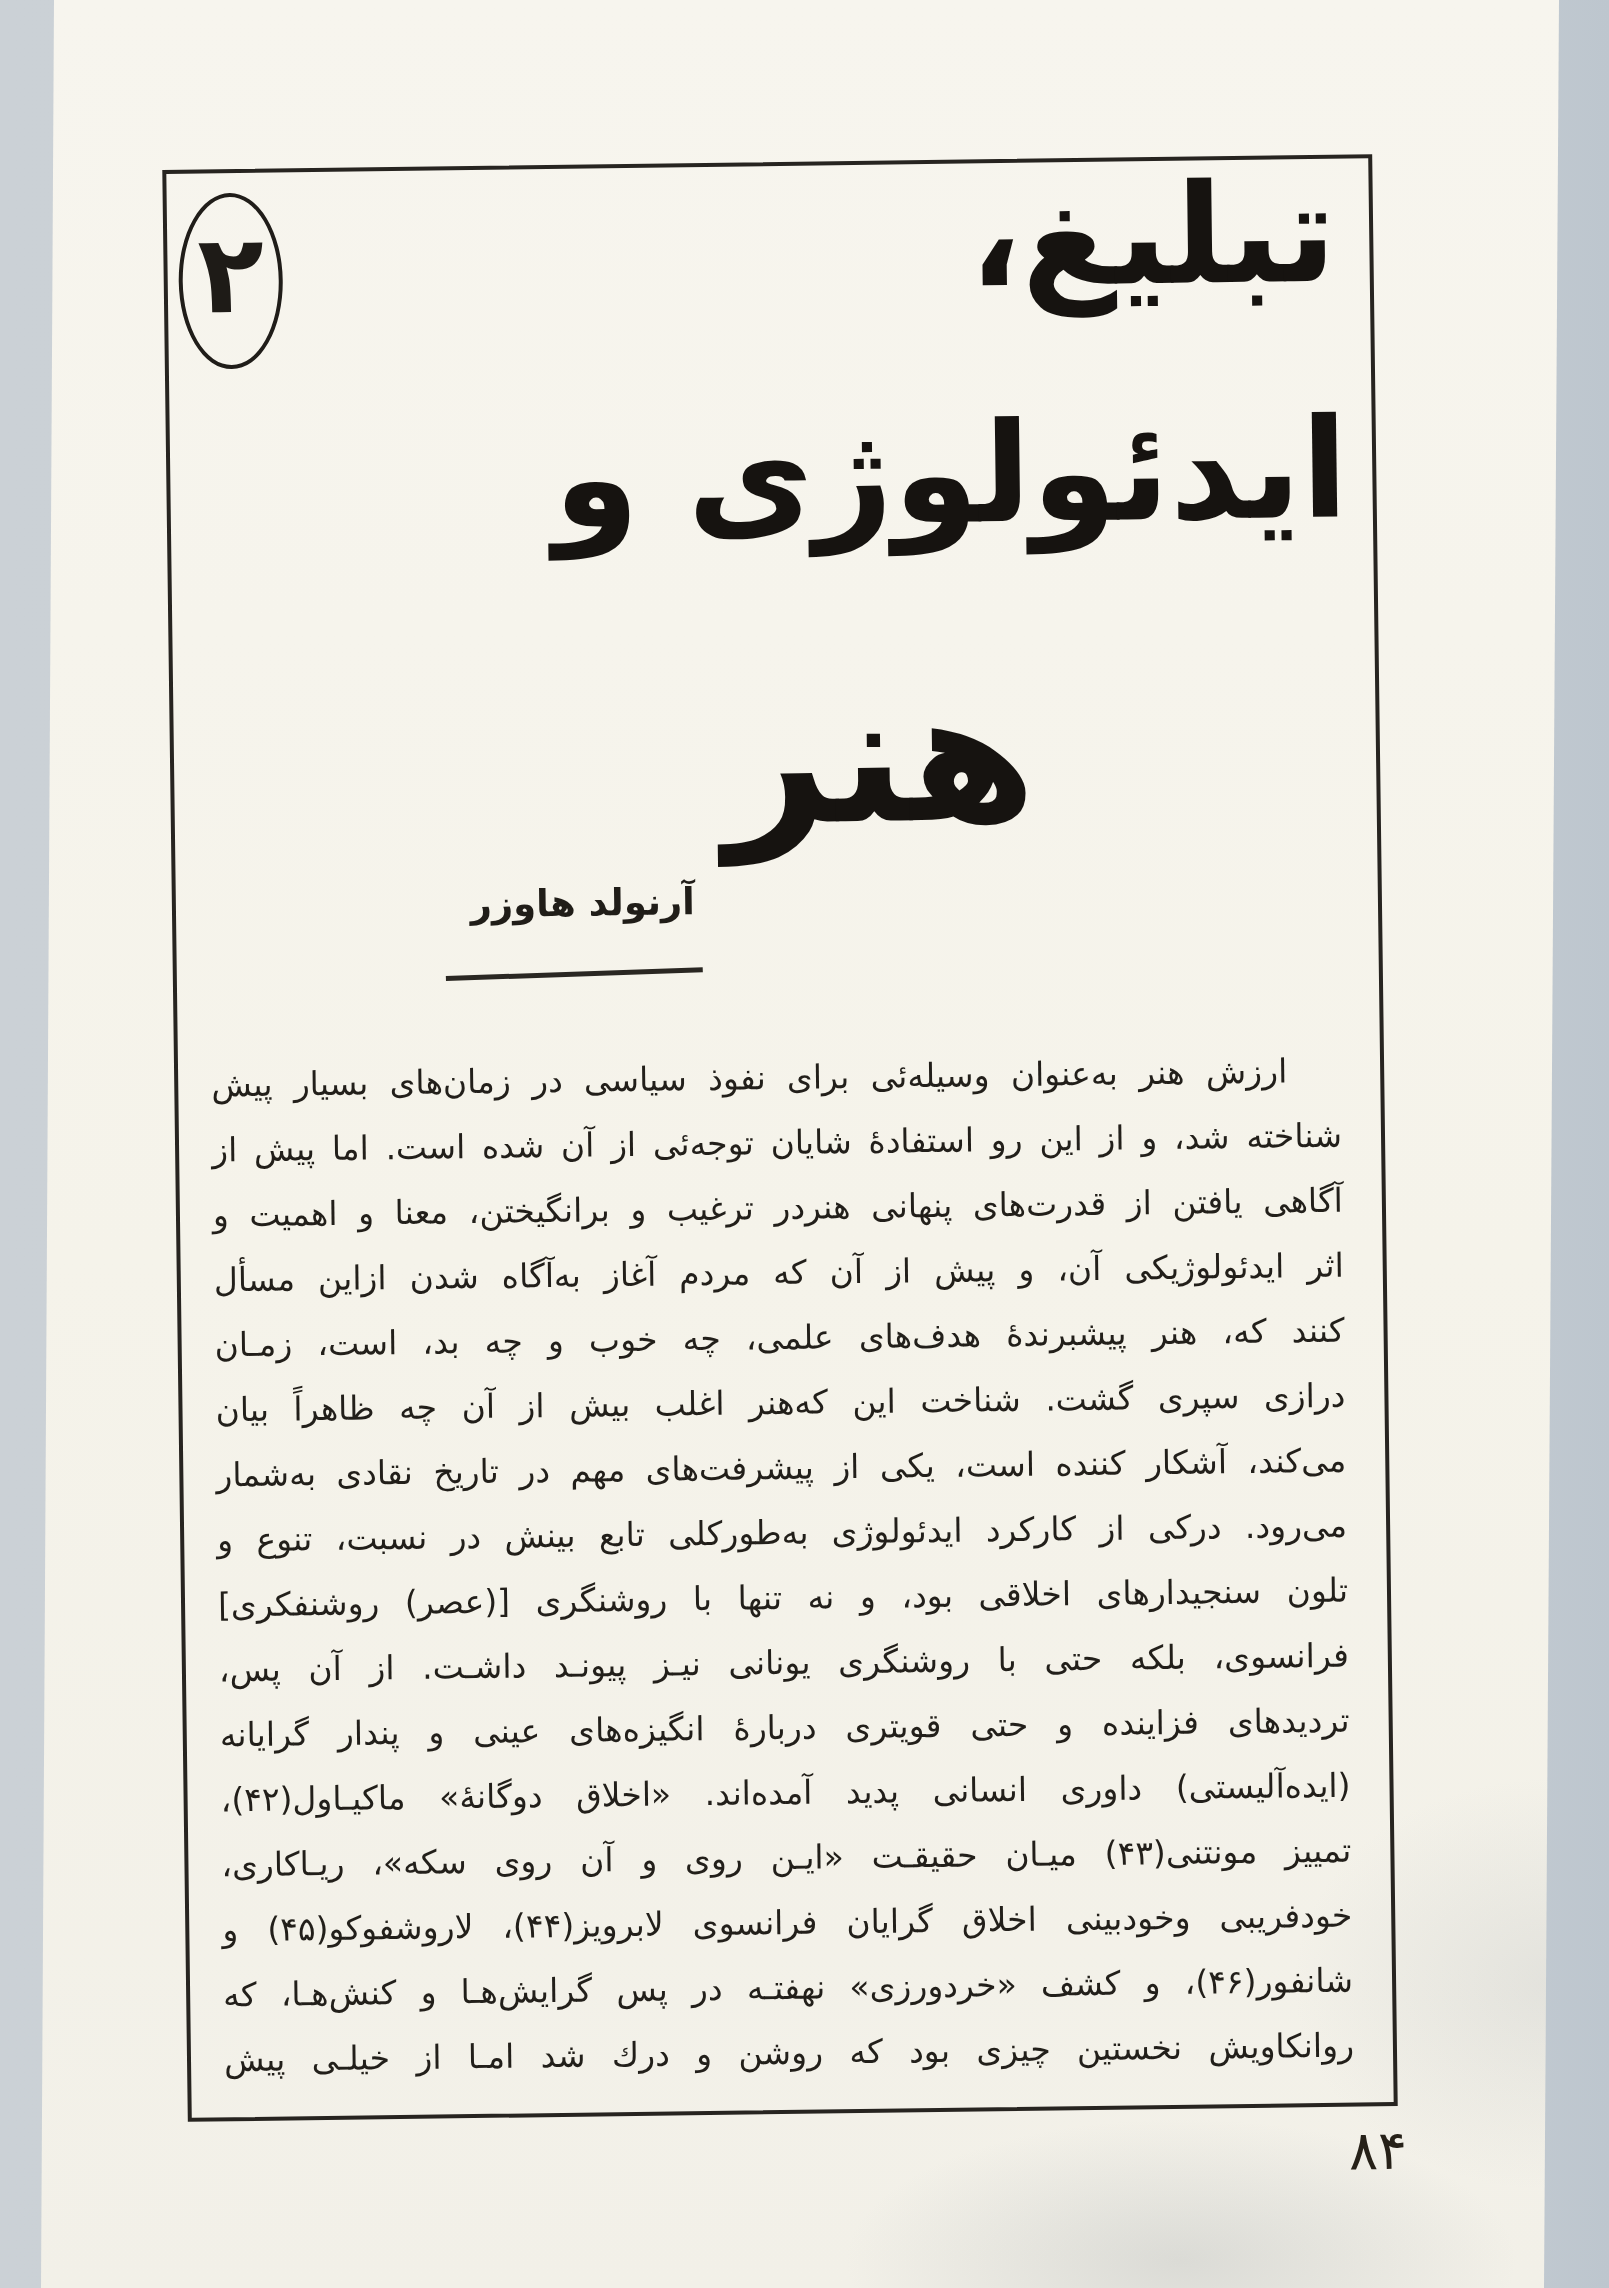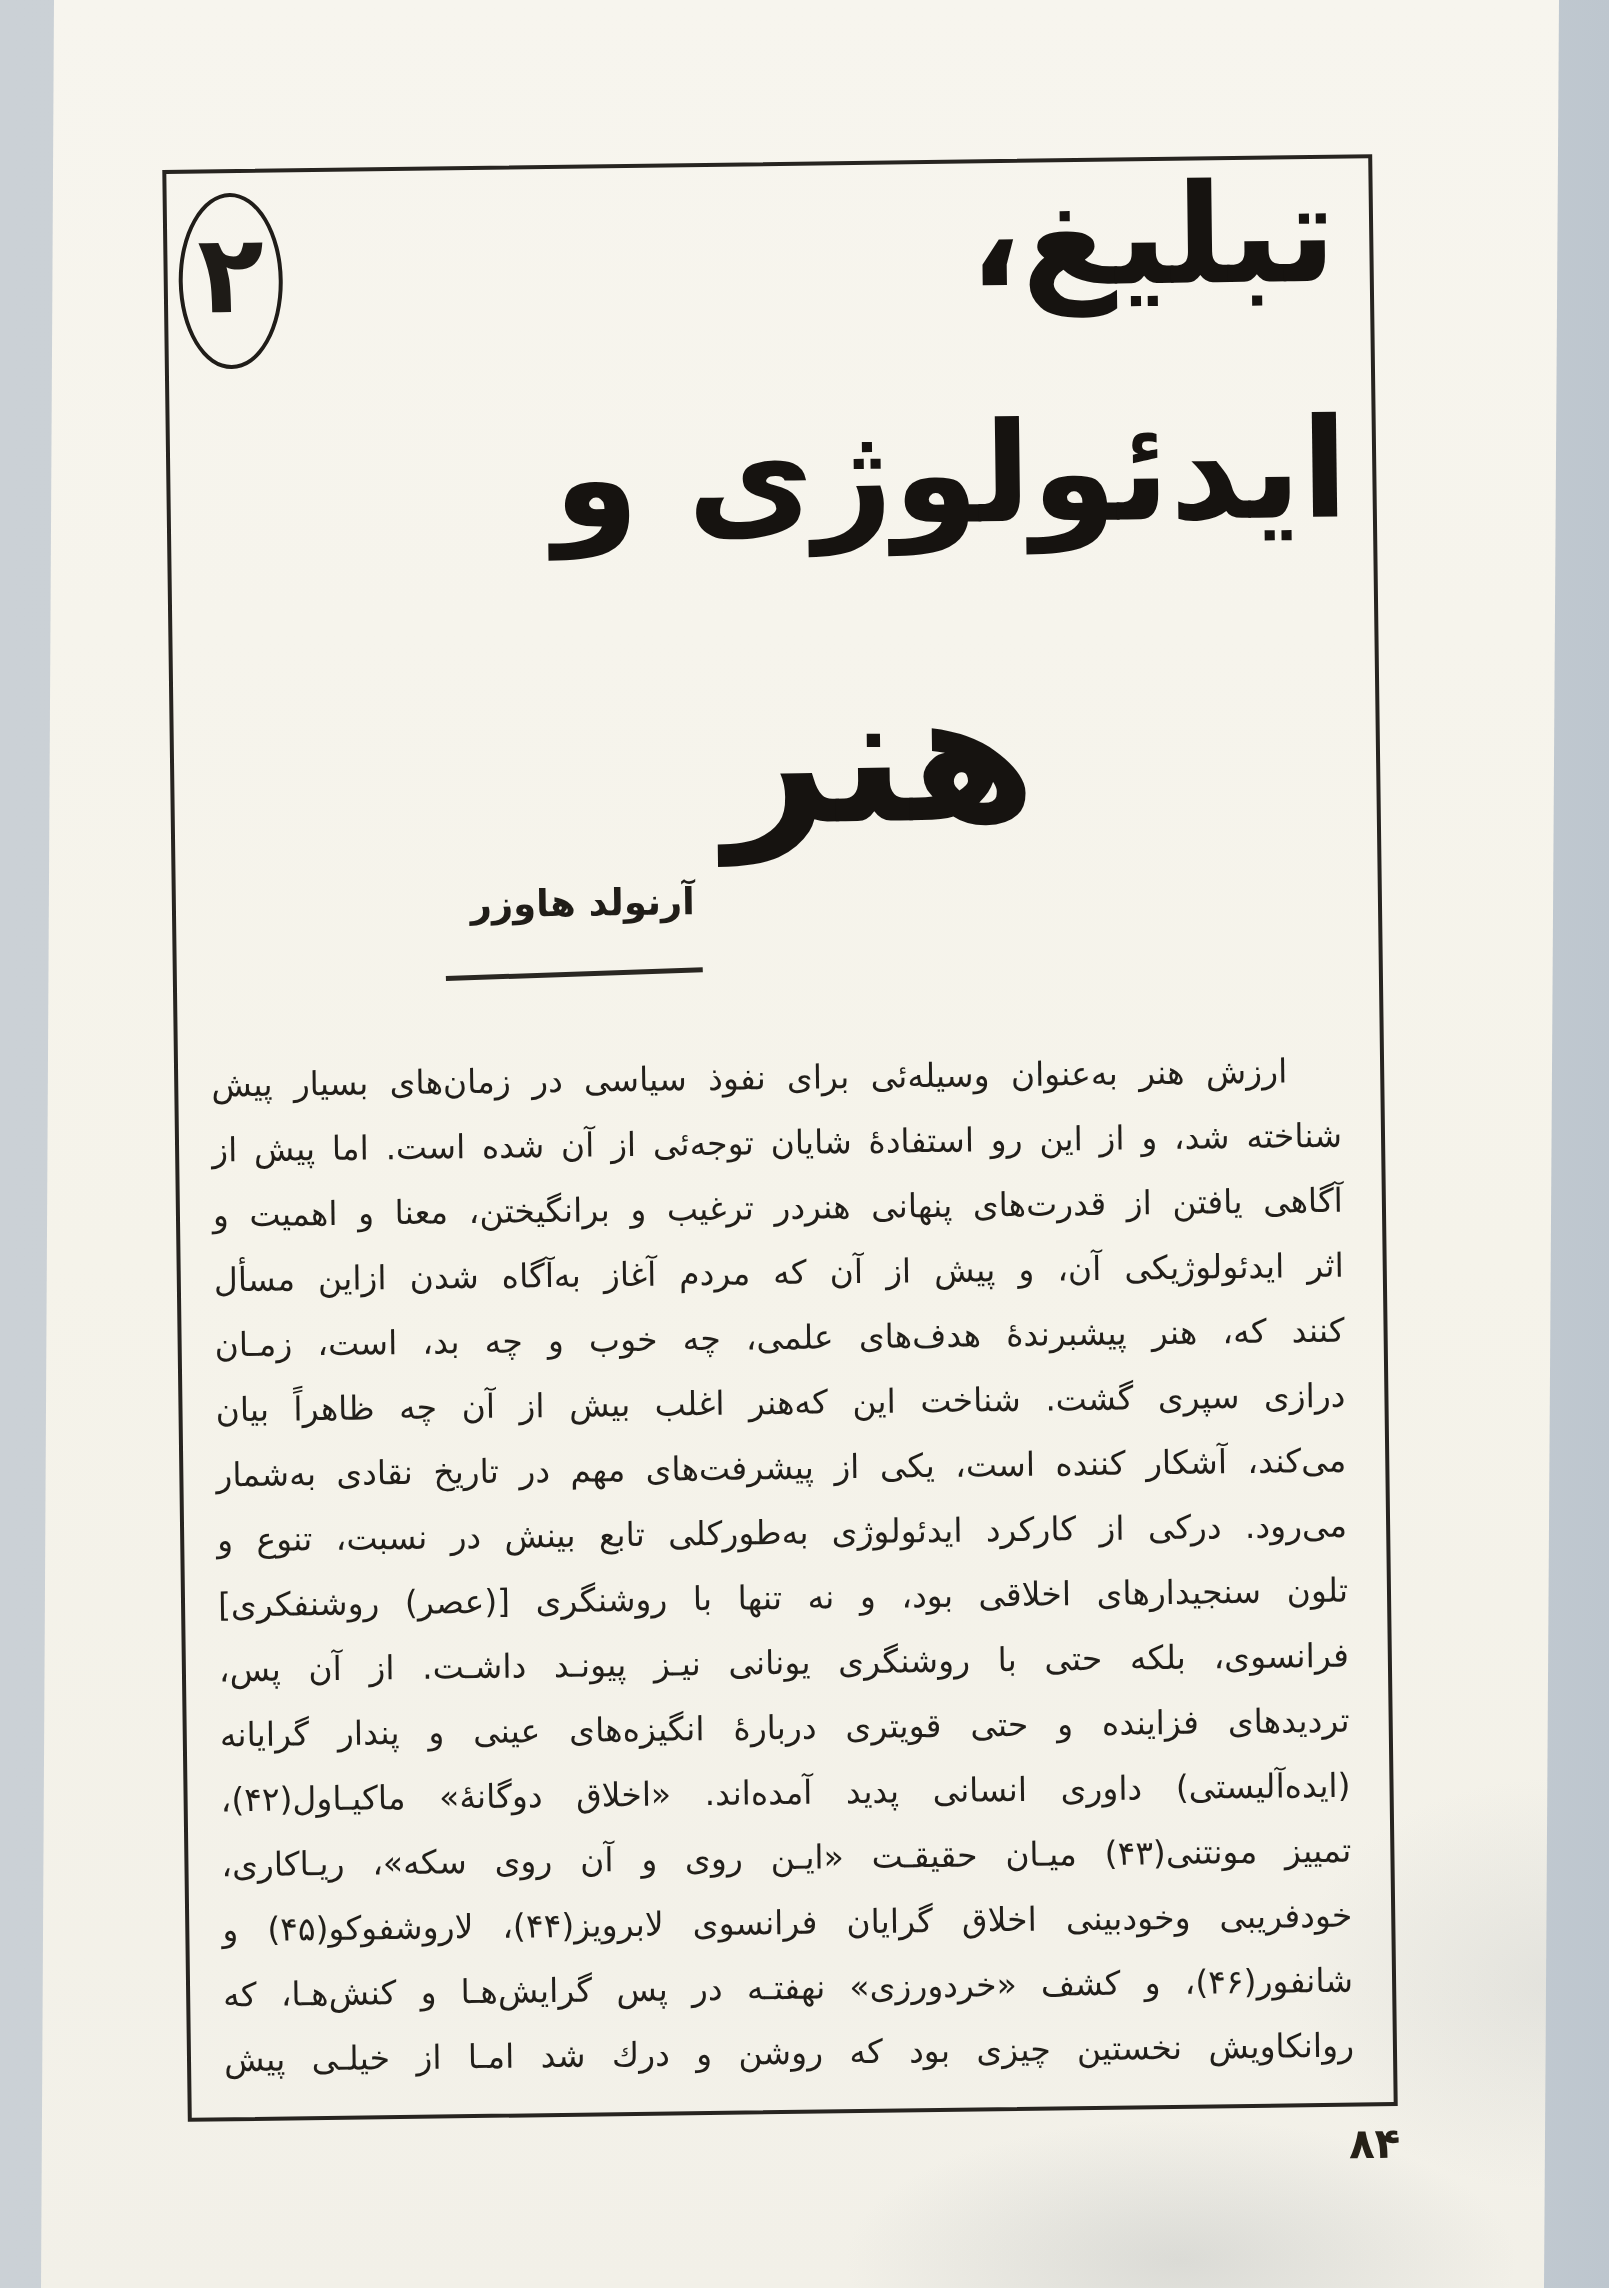--- a/index.html
+++ b/index.html
@@ -93,22 +93,22 @@
     line-height: 65px;
     color: #221f1a;
     text-align: justify;
     text-align-last: justify;
     text-indent: 54px;
   }
   .page-number {
     position: absolute;
     left: 1349px;
     top: 2119px;
-    font-size: 42px;
-    font-weight: bold;
+    font-size: 54px;
+    font-weight: normal;
     color: #262118;
     transform: rotate(-0.75deg);
     direction: rtl;
   }
 </style>
 </head>
 <body>
 
 <div class="paper">
   <div class="frame">

